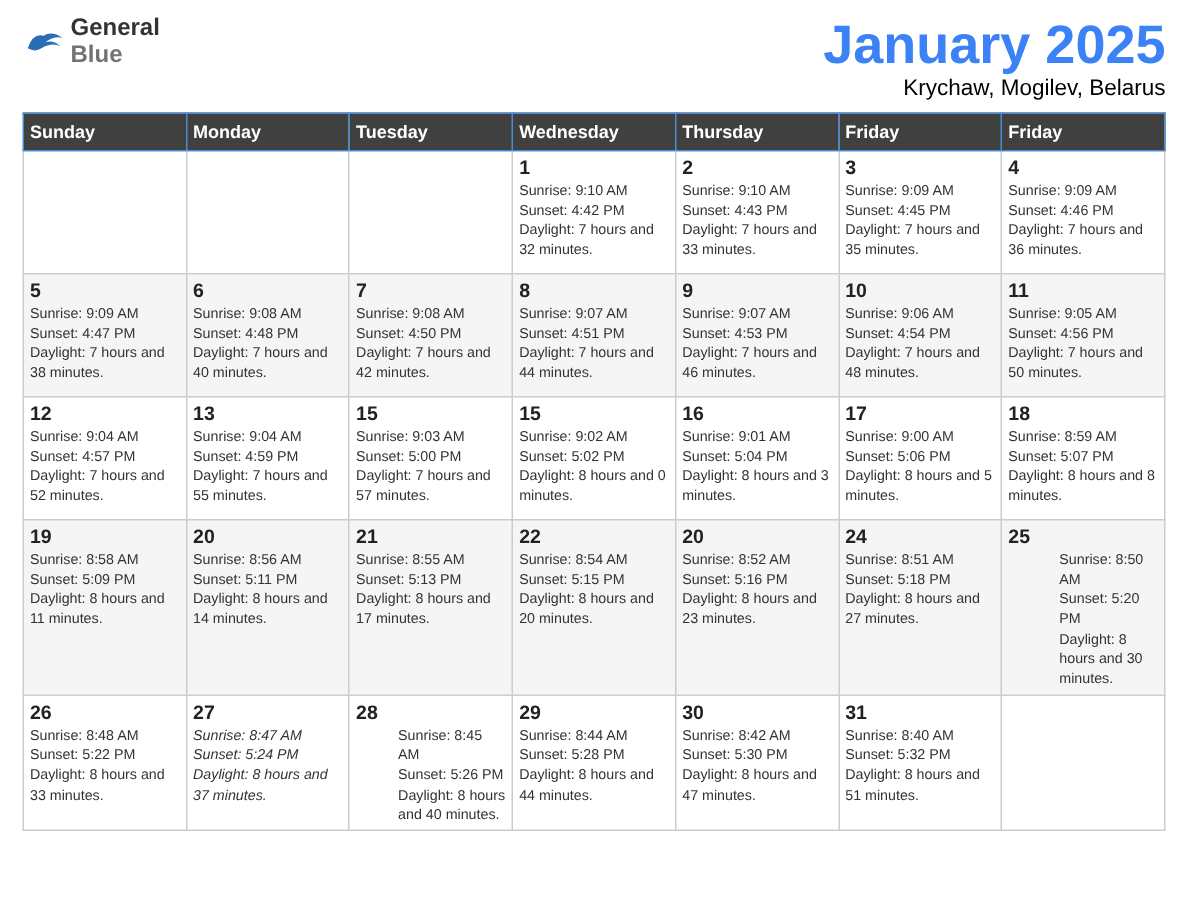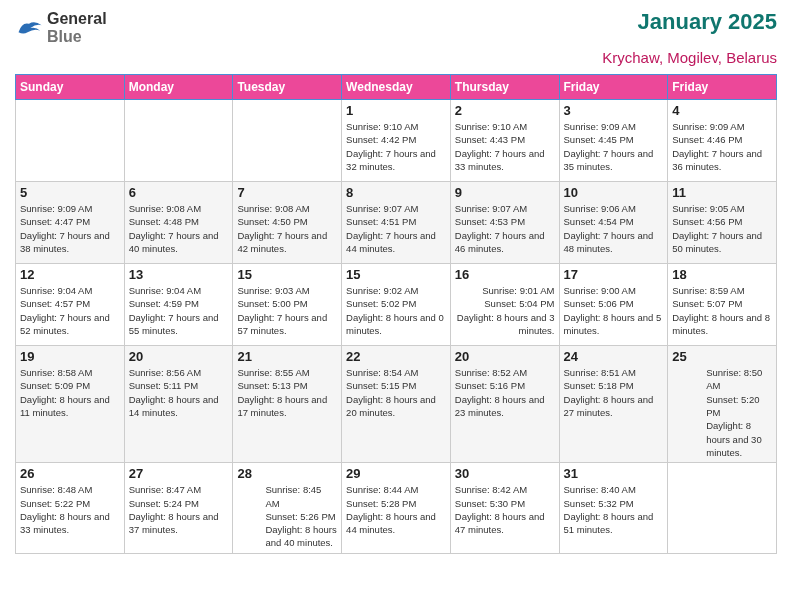--- a/index.html
+++ b/index.html
@@ -33,37 +33,37 @@
       gap: 4px;
     }
     .logo-bird {
       width: 28px;
       height: 20px;
     }
     .title-block {
       text-align: right;
     }
     .month-title {
-      font-size: 22px;
+      font-size: 36px;
       font-weight: bold;
-      color: #0f766e;
+      color: #3b82f6;
       line-height: 1.1;
     }
     .location {
       font-size: 15px;
-      color: #be185d;
-      margin-top: 15px;
+      color: #000000;
+      margin-top: 0;
     }
     .calendar {
       width: 100%;
       border-collapse: collapse;
       border: 1px solid #ccc;
     }
     .calendar th {
-      background-color: #ec4899;
+      background-color: #404040;
       color: #fff;
       font-size: 12px;
       font-weight: bold;
       padding: 5px 4px;
       text-align: left;
       border: 1px solid #4a8dd5;
     }
     .calendar td {
       border: 1px solid #ccc;
       vertical-align: top;
@@ -219,21 +219,21 @@
 Daylight: 7 hours and 57 minutes.</div>
           </td>
           <td>
             <span class="day-num">15</span>
             <div class="day-detail" style="white-space: pre-line;">Sunrise: 9:02 AM
 Sunset: 5:02 PM
 Daylight: 8 hours and 0 minutes.</div>
           </td>
           <td>
             <span class="day-num">16</span>
-            <div class="day-detail" style="white-space: pre-line; text-align: right;">Sunrise: 9:01 AM
+            <div class="day-detail" style="white-space: pre-line;">Sunrise: 9:01 AM
 Sunset: 5:04 PM
 Daylight: 8 hours and 3 minutes.</div>
           </td>
           <td>
             <span class="day-num">17</span>
             <div class="day-detail" style="white-space: pre-line;">Sunrise: 9:00 AM
 Sunset: 5:06 PM
 Daylight: 8 hours and 5 minutes.</div>
           </td>
           <td>
@@ -289,21 +289,21 @@
         </tr>
         <tr>
           <td>
             <span class="day-num">26</span>
             <div class="day-detail" style="white-space: pre-line;">Sunrise: 8:48 AM
 Sunset: 5:22 PM
 Daylight: 8 hours and 33 minutes.</div>
           </td>
           <td>
             <span class="day-num">27</span>
-            <div class="day-detail" style="white-space: pre-line;">Sunrise: 8:47 AM
+            <div class="day-detail" style="white-space: pre-line; font-style: italic;">Sunrise: 8:47 AM
 Sunset: 5:24 PM
 Daylight: 8 hours and 37 minutes.</div>
           </td>
           <td>
             <span class="day-num">28</span>
             <div class="day-detail" style="white-space: pre-line; margin-left: 28px;">Sunrise: 8:45 AM
 Sunset: 5:26 PM
 Daylight: 8 hours and 40 minutes.</div>
           </td>
           <td>

